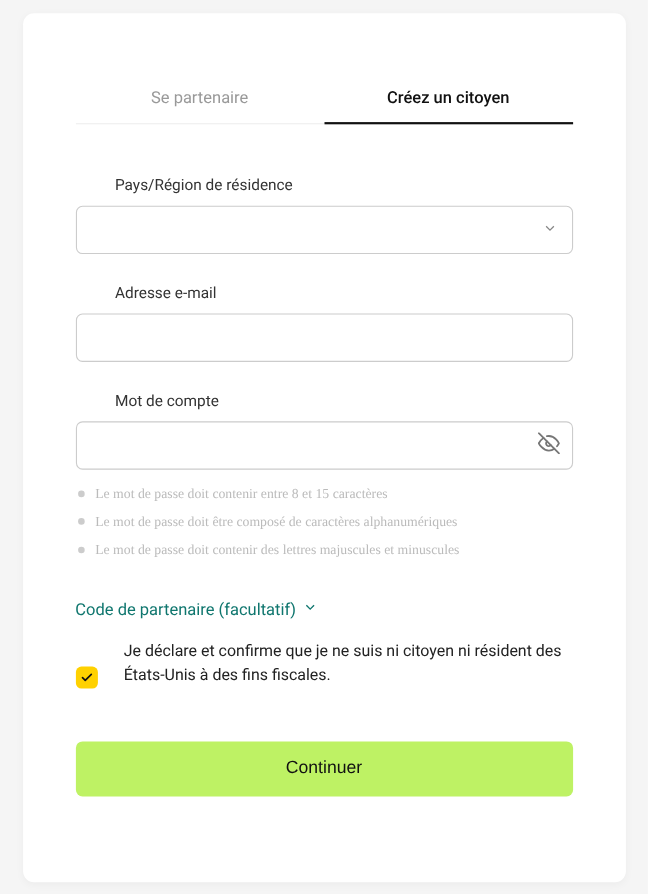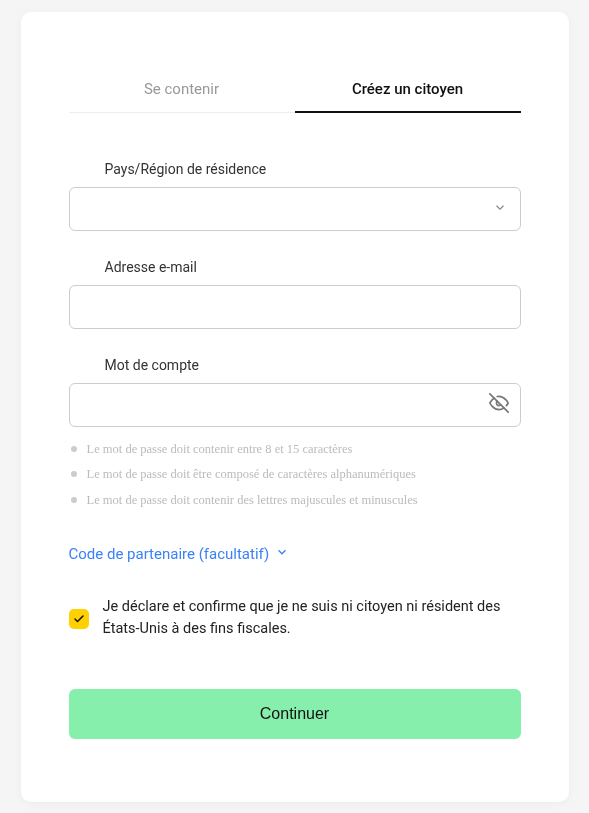--- a/index.html
+++ b/index.html
@@ -106,29 +106,29 @@
     width: 6px;
     height: 6px;
     border-radius: 50%;
     background: #ccc;
   }
   .partner {
     display: flex;
     align-items: center;
     gap: 6px;
     font-size: 15px;
-    color: #3b82f6;
+    color: #0f766e;
     cursor: pointer;
     margin-top: 32px;
-    margin-bottom: 33px;
+    margin-bottom: 18px;
   }
   .declaration {
     display: flex;
-    align-items: center;
-    gap: 14px;
+    align-items: flex-end;
+    gap: 24px;
     margin-bottom: 48px;
   }
   .checkbox {
     width: 20px;
     height: 20px;
     border-radius: 5px;
     background: #ffd100;
     flex-shrink: 0;
     display: flex;
     align-items: center;
@@ -138,35 +138,35 @@
   }
   .checkbox svg { stroke: #111; }
   .declaration-text {
     font-size: 14.5px;
     color: #222;
     line-height: 1.55;
   }
   .continue-btn {
     width: 100%;
     height: 50px;
-    background: #86efac;
+    background: #bef264;
     border: none;
     border-radius: 6px;
     font-size: 16px;
     color: #111;
     cursor: pointer;
   }
 </style>
 </head>
 <body>
 
 <div class="card">
 
   <div class="tabs">
-    <div class="tab">Se contenir</div>
+    <div class="tab">Se partenaire</div>
     <div class="tab active">Créez un citoyen</div>
   </div>
 
   <div class="field-group">
     <label class="label">Pays/Région de résidence</label>
     <div class="select-wrap">
       <input class="select" readonly="" value="" style="">
       <span class="chevron">
         <svg width="14" height="14" viewBox="0 0 24 24" fill="none" stroke="currentColor" stroke-width="2">
             <polyline points="6 9 12 15 18 9"></polyline>

